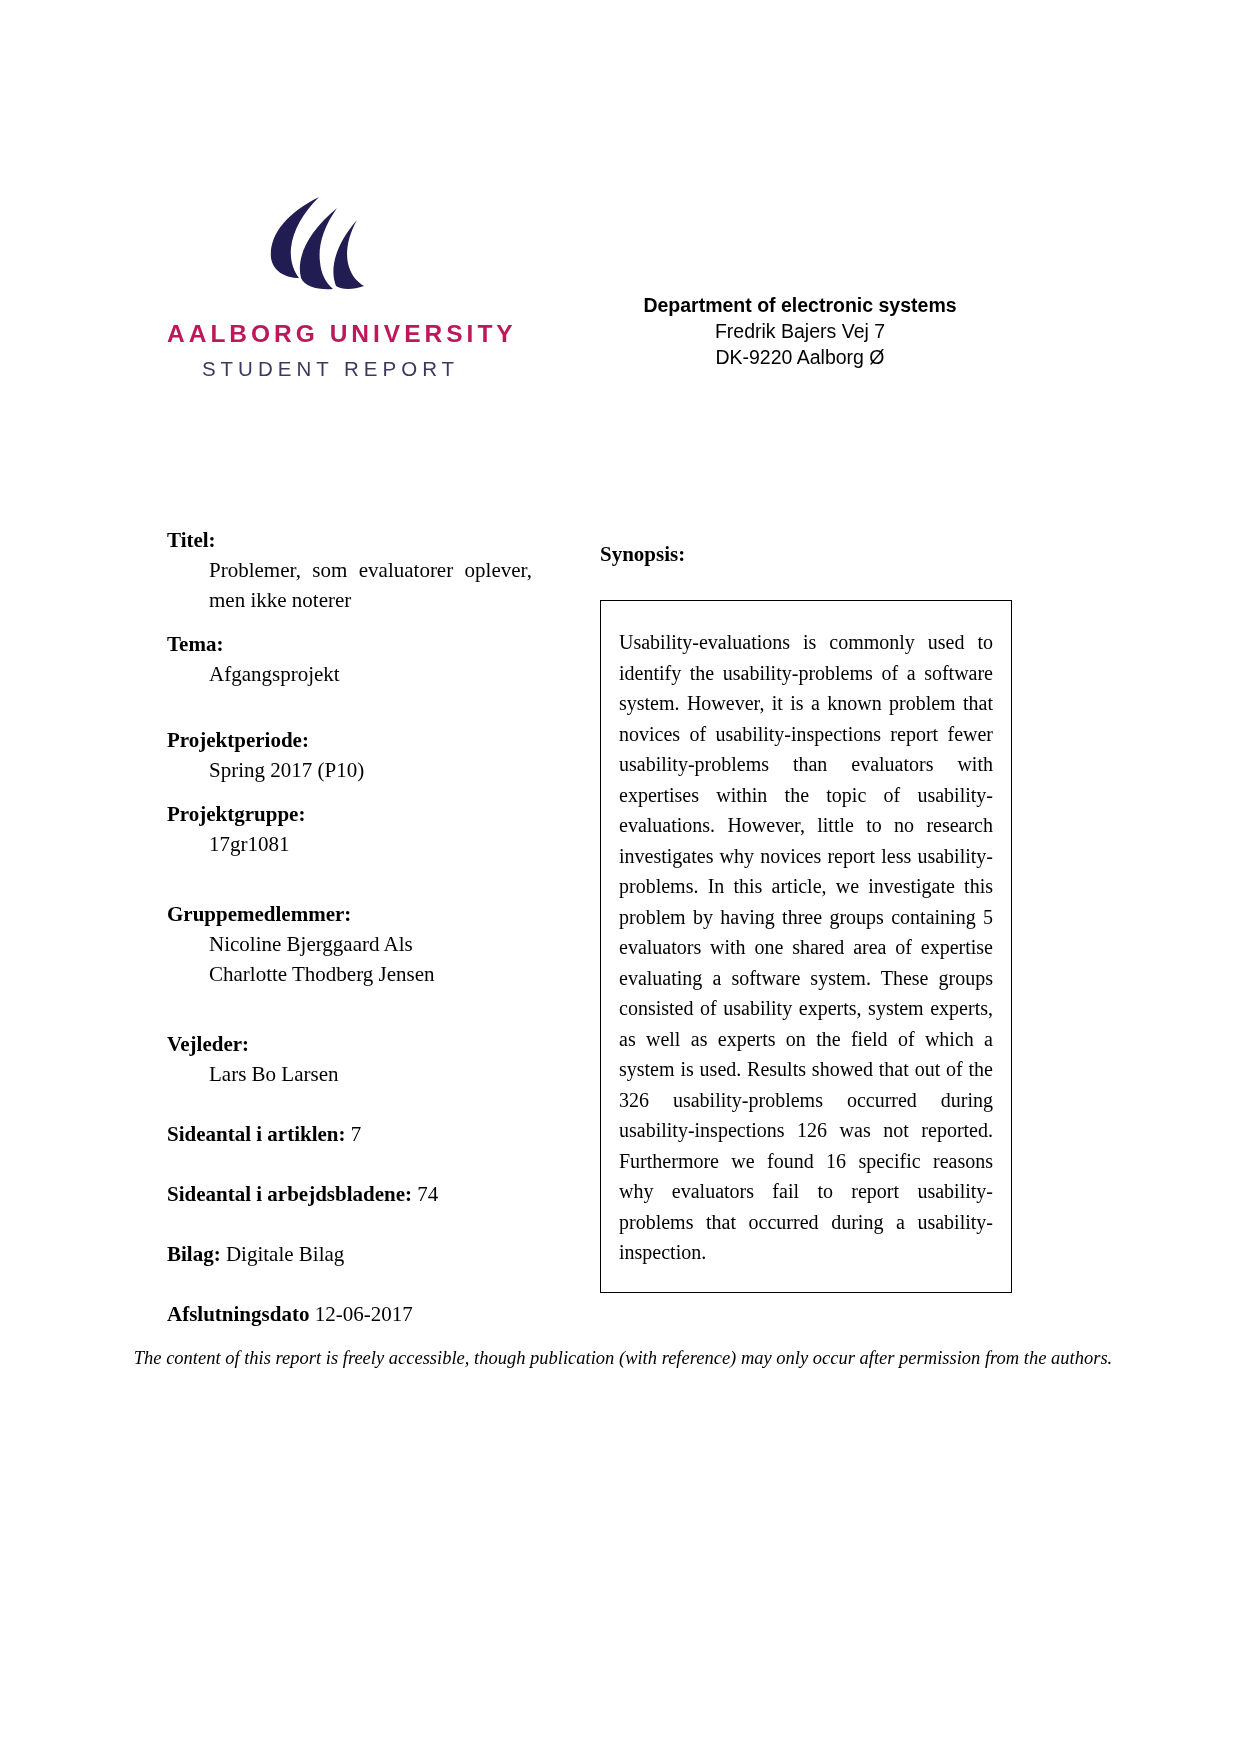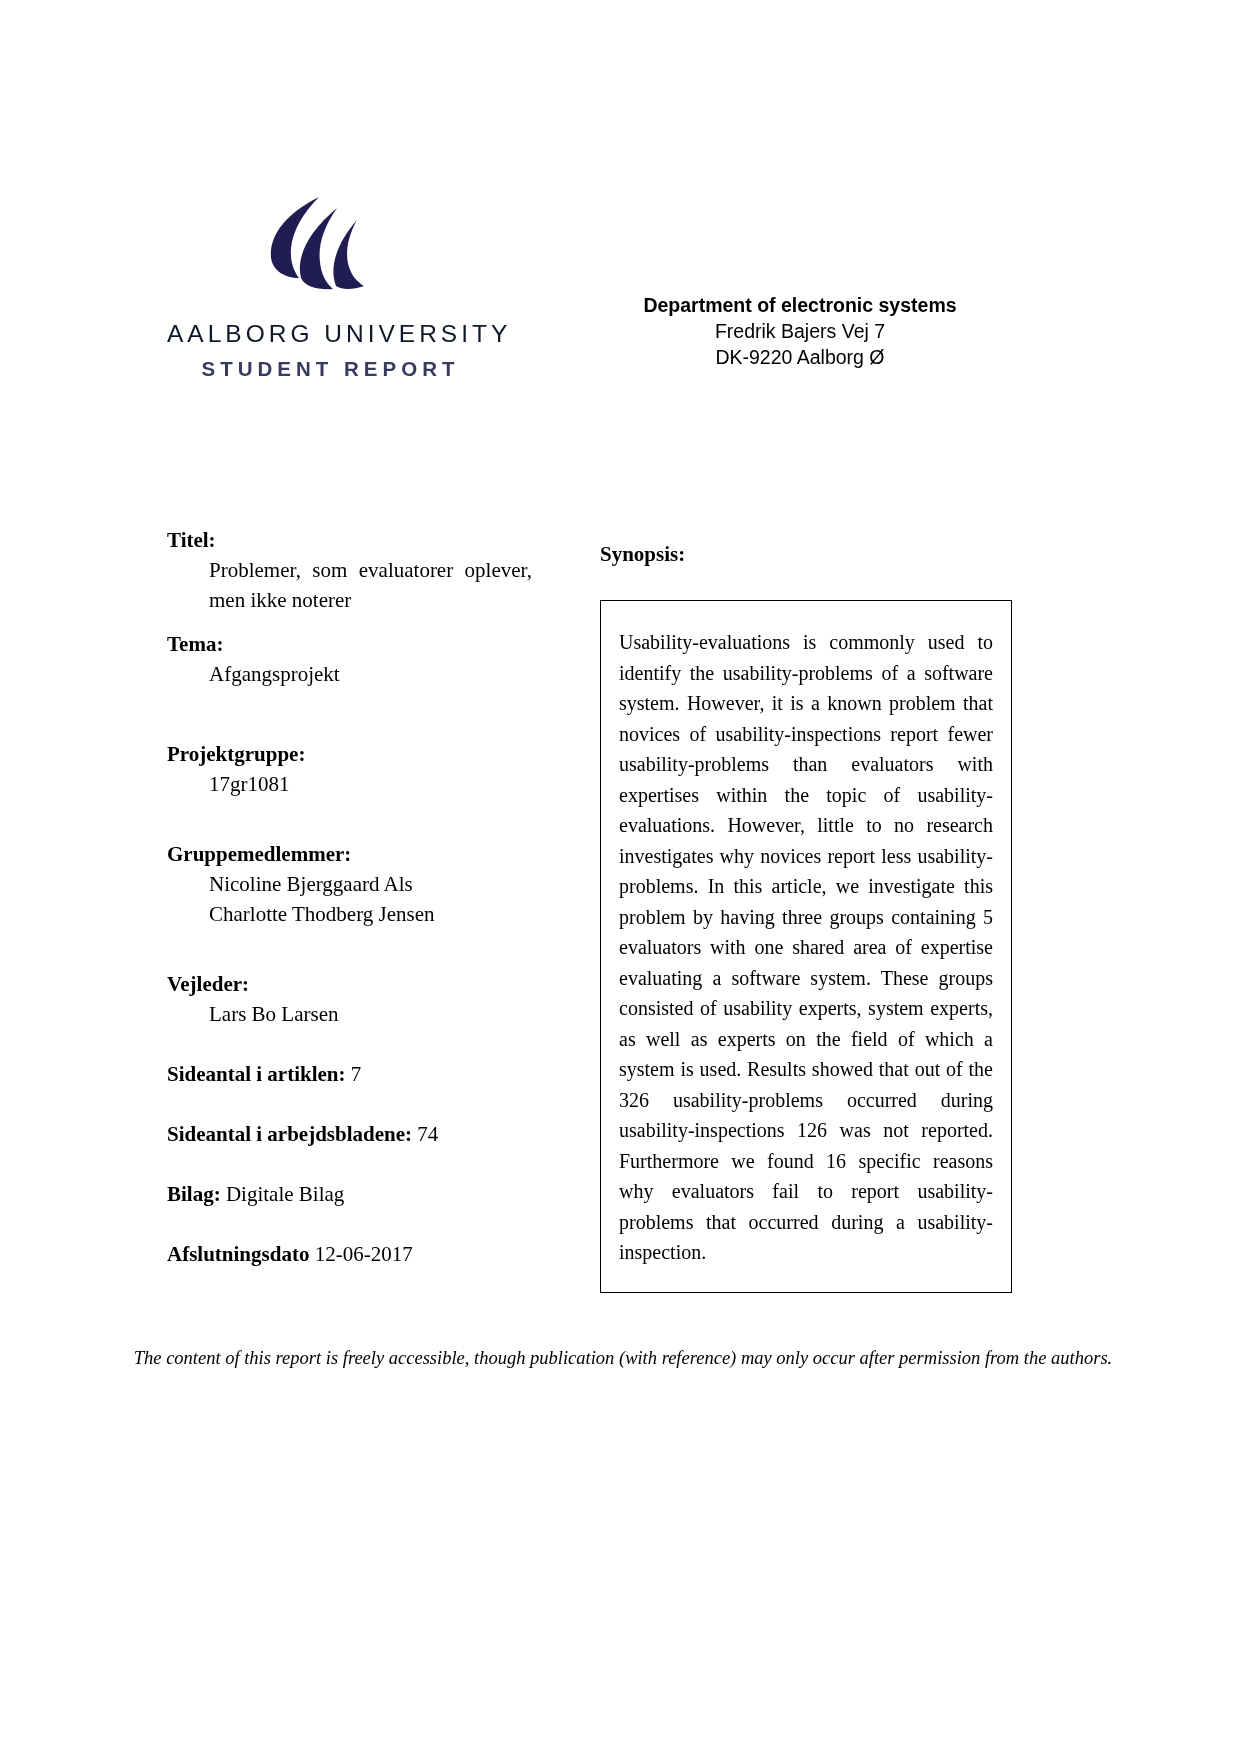--- a/index.html
+++ b/index.html
@@ -44,32 +44,32 @@
   .logo-mark {
     width: 190px;
     height: 112px;
     margin: 0 auto 0 auto;
     display: block;
   }
 
   .logo-wordmark {
     margin-top: 22px;
     font-family: "Liberation Sans", "DejaVu Sans", sans-serif;
-    font-weight: normal;
+    font-weight: bold;
     font-size: 24.5px;
     letter-spacing: 4.0px;
-    color: #0f172a;
+    color: #be185d;
     white-space: nowrap;
     text-indent: 4px;
   }
 
   .logo-subwordmark {
     margin-top: 9px;
     font-family: "Liberation Sans", "DejaVu Sans", sans-serif;
-    font-weight: bold;
+    font-weight: normal;
     font-size: 20.5px;
     letter-spacing: 5.0px;
     color: #3a3a5e;
     white-space: nowrap;
     text-indent: 5px;
   }
 
   .dept-block {
     position: absolute;
     left: 560px;
@@ -214,20 +214,24 @@
 
     <div class="gap-sm"></div>
 
     <div class="field">
       <p class="field-label">Tema:</p>
       <p class="field-value">Afgangsprojekt</p>
     </div>
 
     <div class="gap-lg"></div>
 
+    <div class="field">
+      <p class="field-label">Projektperiode:</p>
+      <p class="field-value">Spring 2017 (P10)</p>
+    </div>
 
     <div class="gap-sm"></div>
 
     <div class="field">
       <p class="field-label">Projektgruppe:</p>
       <p class="field-value">17gr1081</p>
     </div>
 
     <div class="gap-xl"></div>
 

